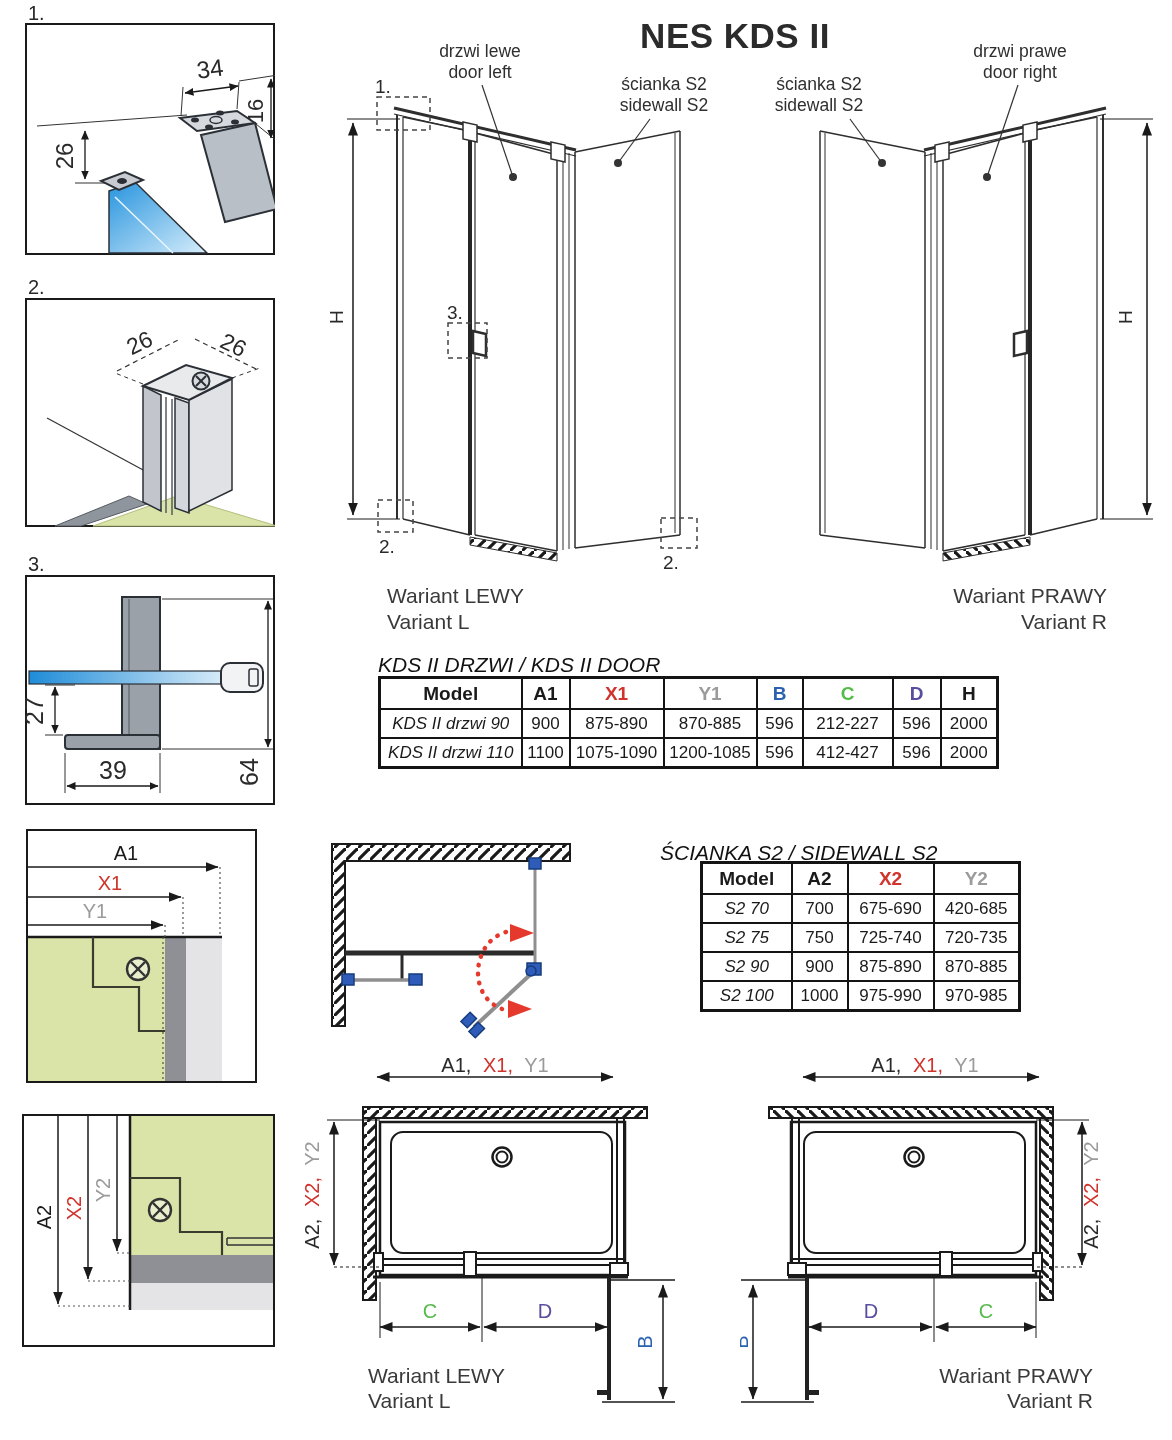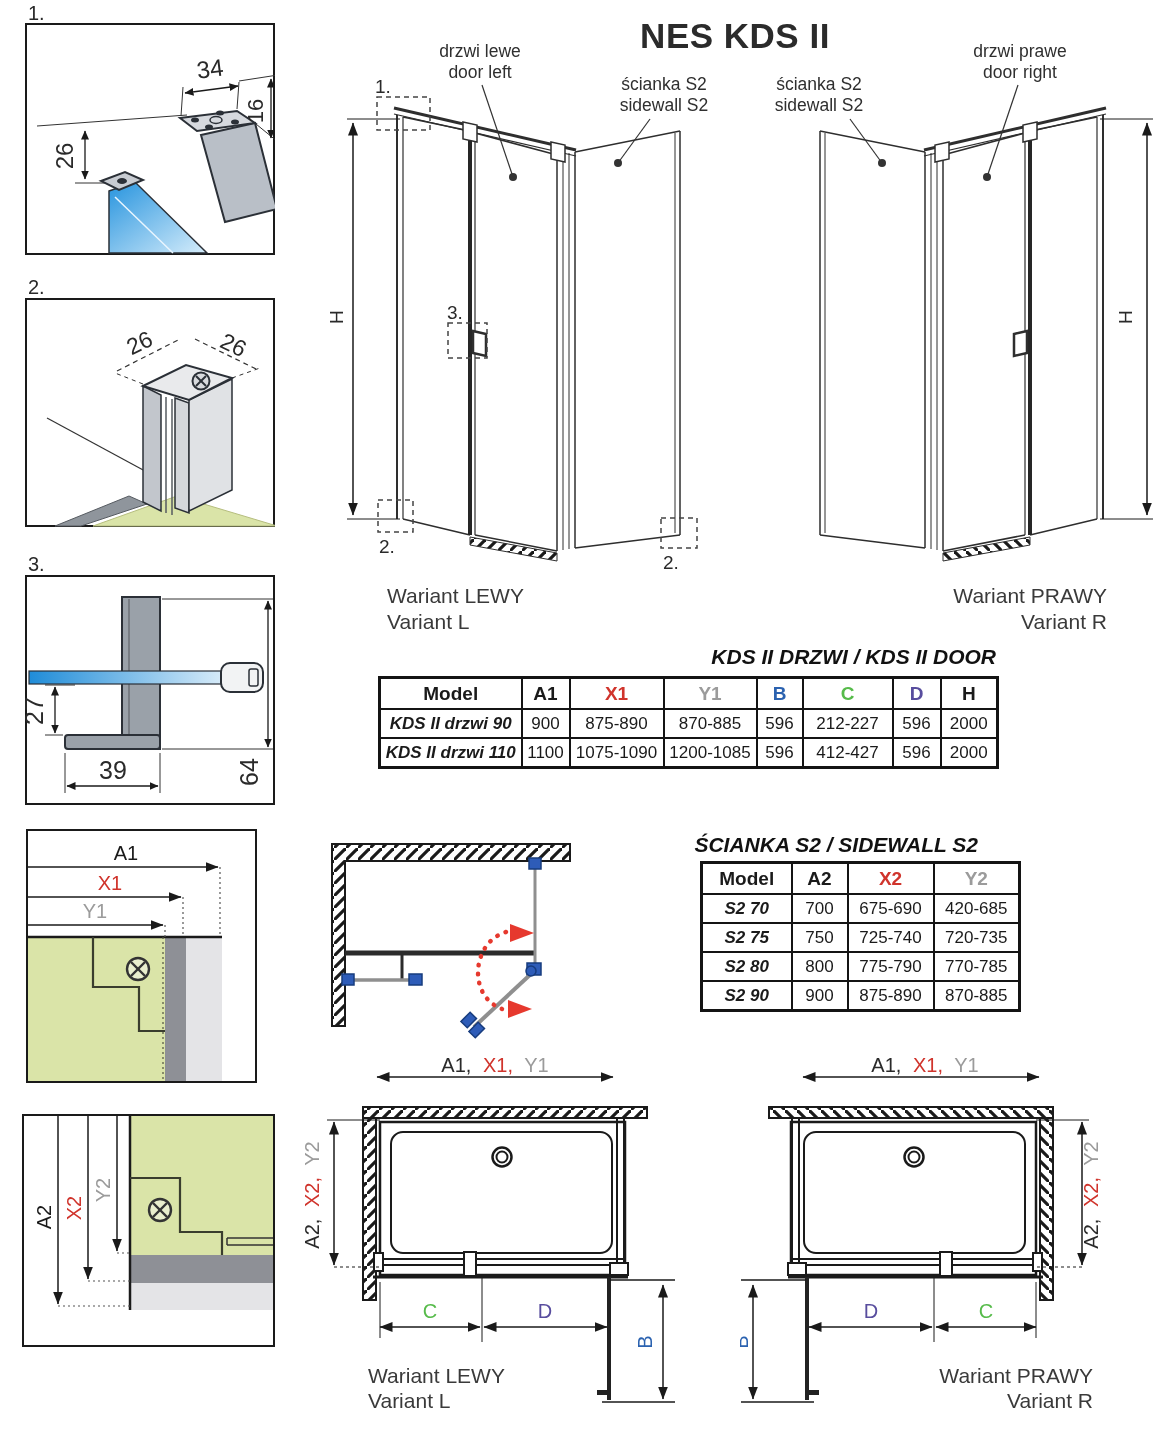--- a/index.html
+++ b/index.html
@@ -1,27 +1,27 @@
 <!DOCTYPE html>
 <html><head>
 <meta charset="utf-8">
 <style>
   html,body{margin:0;padding:0;background:#fff;}
   body{width:1172px;height:1440px;position:relative;font-family:"Liberation Sans",sans-serif;color:#1a1a1a;overflow:hidden;}
   .abs{position:absolute;}
   .boxlabel{font-size:20px;color:#2a2a2a;}
   .title{font-size:35px;font-weight:800;letter-spacing:.5px;color:#2b2b2b;text-align:center;}
-  .tbl-title{font-size:21px;font-weight:bold;font-style:italic;text-align:right;color:#111;}
+  .tbl-title{font-size:21px;font-weight:normal;font-style:italic;text-align:left;color:#111;margin-top:8px;}
   table{border-collapse:collapse;table-layout:fixed;background:#fff;border-radius:7px;}
   .dtab{width:618px;}
   .stab{width:318px;}
   th,td{border:2px solid #141414;text-align:center;vertical-align:middle;padding:0;overflow:hidden;white-space:nowrap;}
   th{font-size:19px;font-weight:bold;height:29px;}
   td{font-size:17px;height:27px;}
-  td.model{font-weight:bold;font-style:italic;margin-top:47px;}
+  td.model{font-weight:normal;font-style:italic;margin-top:47px;}
   table{border:3px solid #141414;}
   .c-red{color:#d0342c;} .c-gray{color:#9b9b9b;} .c-blue{color:#2b62b0;} .c-green{color:#56bb4a;} .c-purple{color:#584d9e;}
   .caption{font-size:21px;line-height:26px;color:#3a3a3a;}
   svg text{font-family:"Liberation Sans",sans-serif;}
 </style>
 </head>
 <body>
 
 <svg width="0" height="0" class="abs" aria-hidden="true">
   <defs>
@@ -353,30 +353,30 @@
           <td>675-690</td>
           <td>420-685</td>
     </tr>
     <tr>
       <td class="model">S2 75</td>
           <td>750</td>
           <td>725-740</td>
           <td>720-735</td>
     </tr>
     <tr>
-      <td class="model">S2 80</td>
-          <td>800</td>
-          <td>775-790</td>
-          <td>770-785</td>
-    </tr>
-    <tr>
       <td class="model">S2 90</td>
           <td>900</td>
           <td>875-890</td>
           <td>870-885</td>
+    </tr>
+    <tr>
+      <td class="model">S2 100</td>
+          <td>1000</td>
+          <td>975-990</td>
+          <td>970-985</td>
     </tr>
   </tbody>
     </table>
 </div>
 
 <svg class="abs" style="left:322px;top:836px;" width="320" height="212">
   <path d="M10,8 H248 V25 H23 V190 H10 Z" fill="url(#hatch)" stroke="#1a1a1a" stroke-width="2"></path>
   <line x1="23" y1="117" x2="214" y2="117" stroke="#2b2b2b" stroke-width="5"></line>
   <line x1="80" y1="119" x2="80" y2="144" stroke="#2b2b2b" stroke-width="3"></line>
   <line x1="25" y1="144" x2="93" y2="144" stroke="#8f8f8f" stroke-width="3.5"></line>

